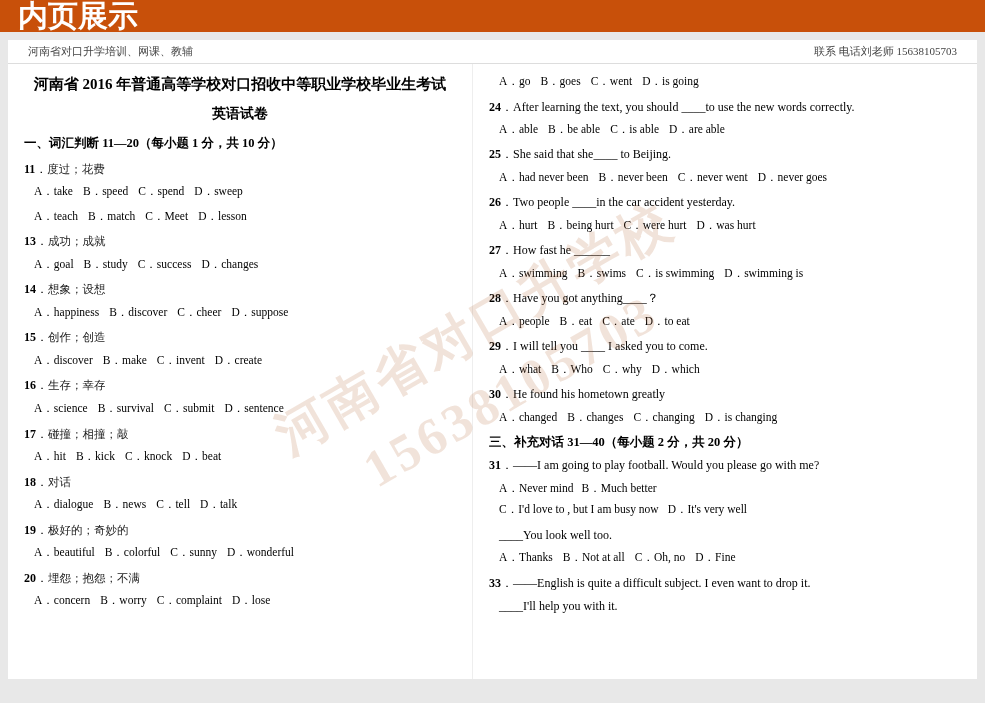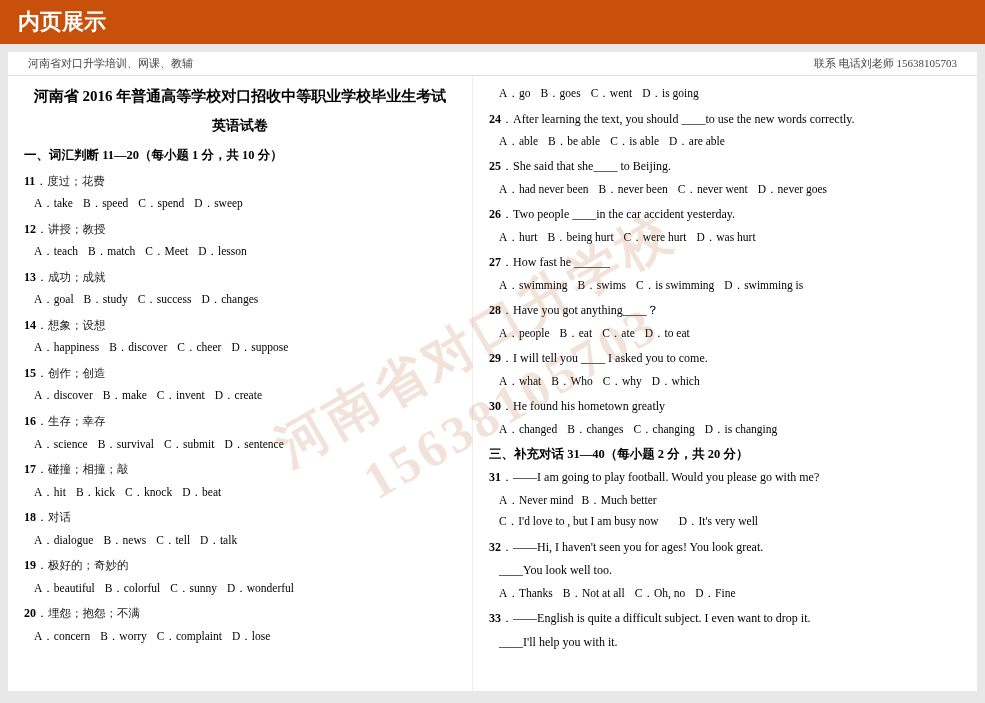--- a/index.html
+++ b/index.html
@@ -6,24 +6,24 @@
     body {
       width: 985px;
       height: 703px;
       font-family: SimSun, "宋体", serif;
       background: #e8e8e8;
       overflow: hidden;
     }
     .header-bar {
       background: #c8500a;
       color: white;
-      font-size: 22px;
+      font-size: 30px;
       font-weight: bold;
       padding: 10px 18px;
-      height: 44px;
+      height: 32px;
       display: flex;
       align-items: center;
     }
     .main-content {
       background: white;
       margin: 8px;
       height: calc(703px - 48px - 16px);
       position: relative;
       overflow: hidden;
       display: flex;
@@ -143,21 +143,20 @@
         <div class="q-line"><span class="q-num">11</span>．<span class="chinese-hint">度过；花费</span></div>
         <div class="options">
           <span class="option">A．take</span>
           <span class="option">B．speed</span>
           <span class="option">C．spend</span>
           <span class="option">D．sweep</span>
         </div>
       </div>
 
       <div class="q-block">
-        <div class="q-line"><span class="q-num">12</span>．<span class="chinese-hint">讲授；教授</span></div>
         <div class="options">
           <span class="option">A．teach</span>
           <span class="option">B．match</span>
           <span class="option">C．Meet</span>
           <span class="option">D．lesson</span>
         </div>
       </div>
 
       <div class="q-block">
         <div class="q-line"><span class="q-num">13</span>．<span class="chinese-hint">成功；成就</span></div>
@@ -323,29 +322,28 @@
 
       <div class="section-title section-sep">三、补充对话 31—40（每小题 2 分，共 20 分）</div>
 
       <div class="q-block">
         <div class="q-line"><span class="q-num">31</span>．——I am going to play football. Would you please go with me?</div>
         <div class="options" style="flex-direction:column; gap:2px;">
           <div style="display:flex; gap:8px;">
             <span class="option">A．Never mind</span>
             <span class="option">B．Much better</span>
           </div>
-          <div style="display:flex; gap:20px;">
+          <div style="display:flex; gap:9px;">
             <span class="option">C．I'd love to , but I am busy now</span>
             <span class="option">D．It's very well</span>
           </div>
         </div>
       </div>
 
       <div class="q-block">
-        <div class="q-line"><span class="q-num">32</span>．——Hi, I haven't seen you for ages! You look great.</div>
         <div class="q-line" style="padding-left:10px;">____You look well too.</div>
         <div class="options">
           <span class="option">A．Thanks</span>
           <span class="option">B．Not at all</span>
           <span class="option">C．Oh, no</span>
           <span class="option">D．Fine</span>
         </div>
       </div>
 
       <div class="q-block">

